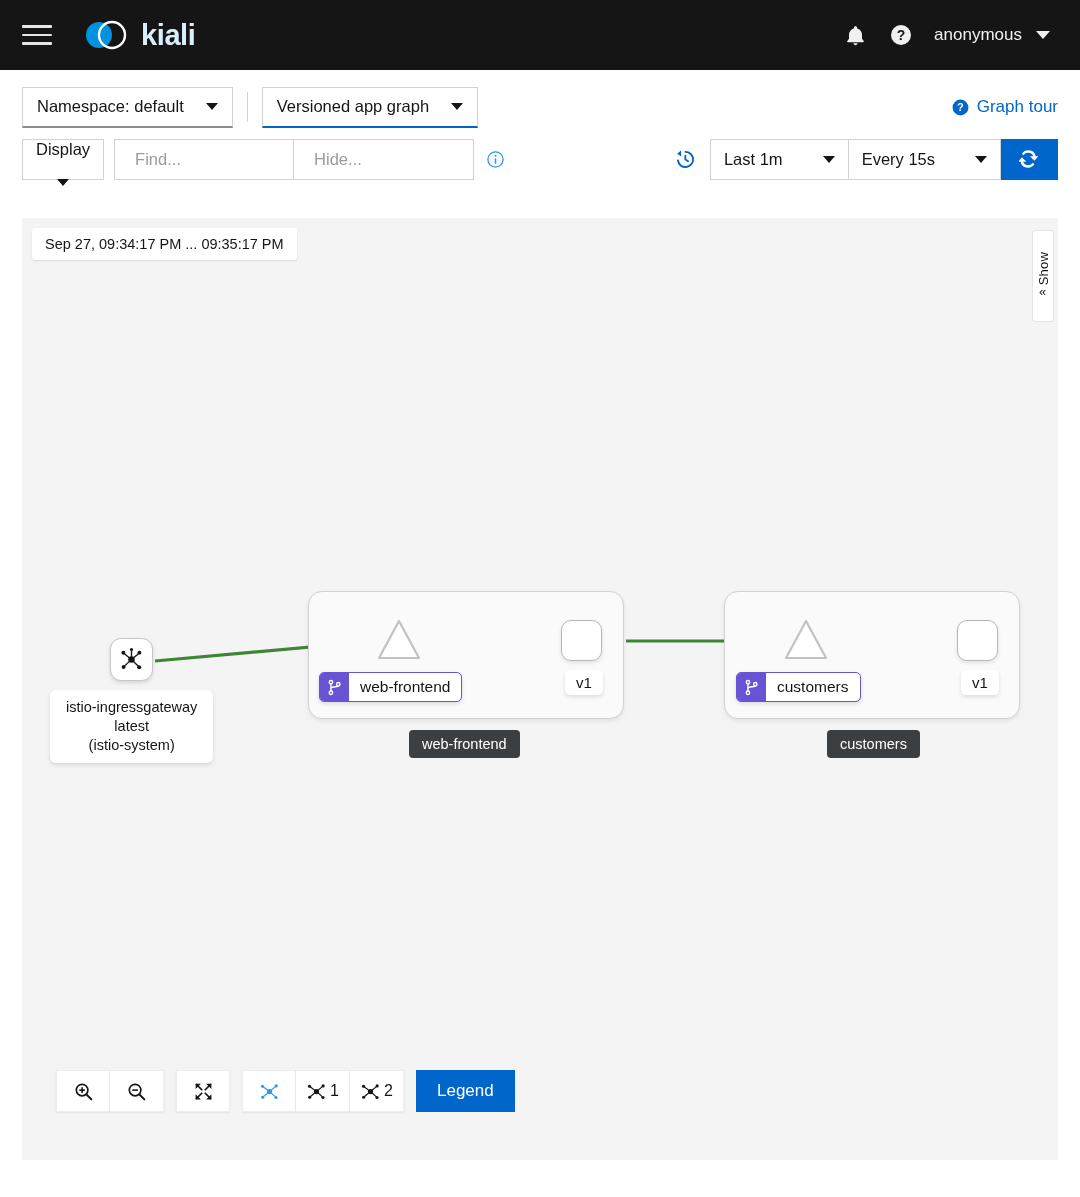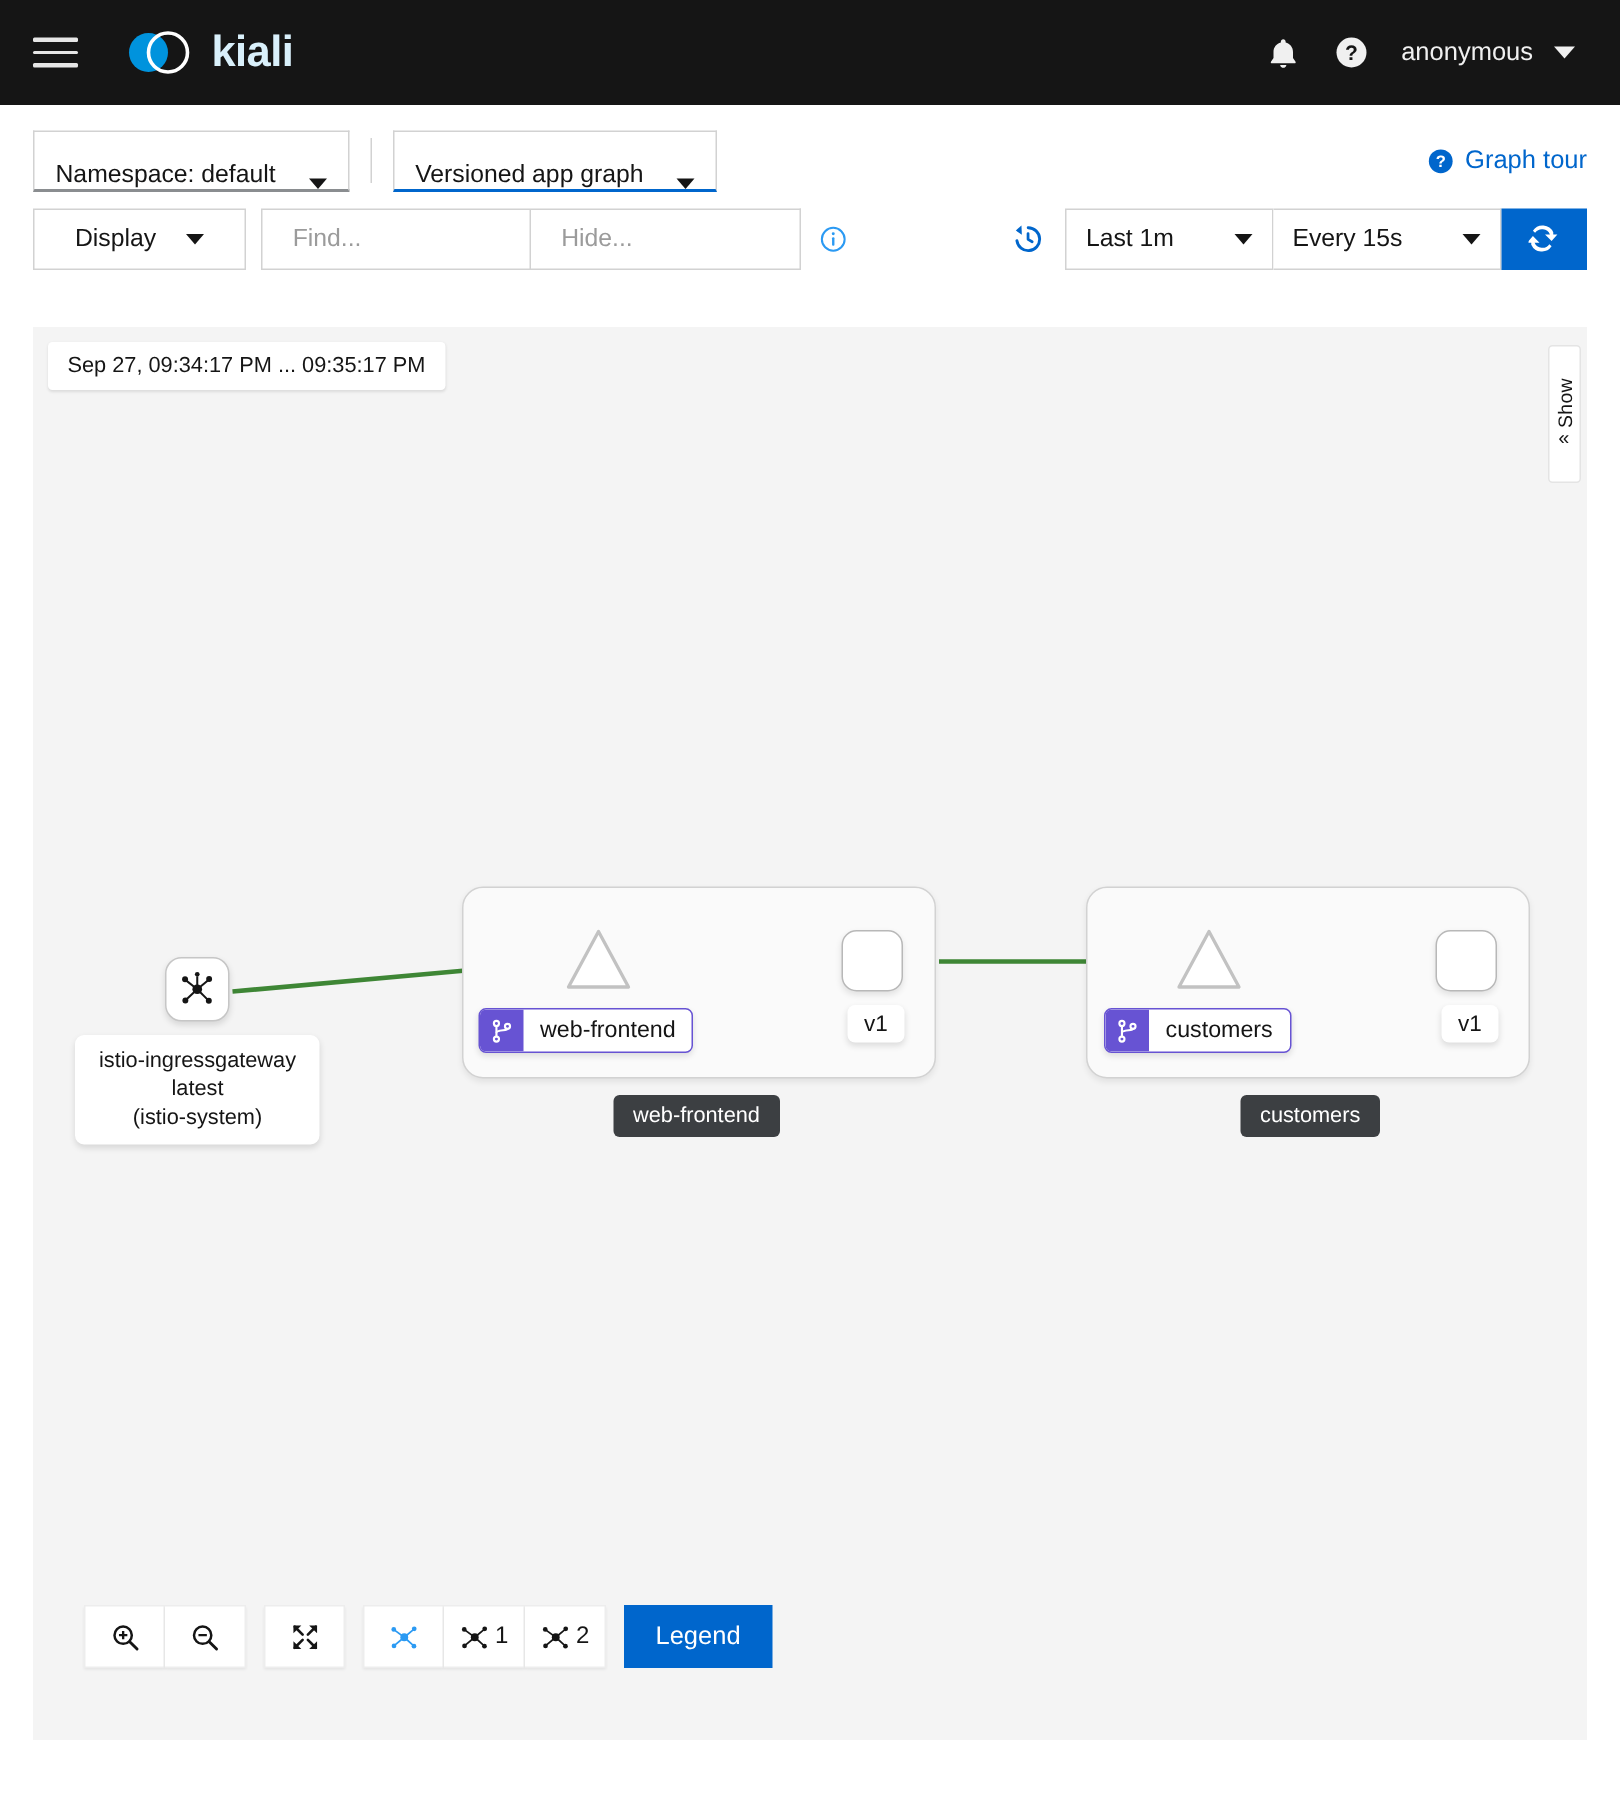--- a/index.html
+++ b/index.html
@@ -64,21 +64,21 @@
     background: #ffffff;
     padding: 14px 22px 0 22px;
   }
   .tb-row1 { display: flex; align-items: center; position: relative; height: 46px; }
   .tb-row2 { display: flex; align-items: center; position: relative; height: 58px; }
 
   .select-btn {
     height: 41px;
     border: 1px solid #d2d2d2;
     background: #fff;
-    display: inline-flex; align-items: flex-end;
+    display: inline-flex; align-items: center;
     padding: 0 14px;
     font-size: 16.5px;
     color: #151515;
     cursor: pointer;
     position: relative;
     gap: 22px;
   }
   .select-btn.underline-dark { border-bottom: 2px solid #8a8d90; }
   .select-btn.underline-blue { border-bottom: 2px solid #0066cc; }
   .caret-dark {
@@ -96,24 +96,25 @@
     margin-left: auto;
     display: flex; align-items: center; gap: 7px;
     color: #0066cc; font-size: 17px; cursor: pointer;
   }
 
   .display-btn {
     height: 41px;
     border: 1px solid #d2d2d2;
     background: #fff;
     display: inline-flex; align-items: center;
-    padding: 0 27px;
+    padding: 0 13px;
     gap: 20px;
     font-size: 16.5px; color: #151515;
     cursor: pointer;
+    flex-direction: column;
   }
   .text-input {
     height: 41px;
     border: 1px solid #d2d2d2;
     background: #fff;
     padding: 0 20px;
     font-size: 16.5px;
     color: #151515;
     font-family: "Liberation Sans", sans-serif;
     outline: none;

